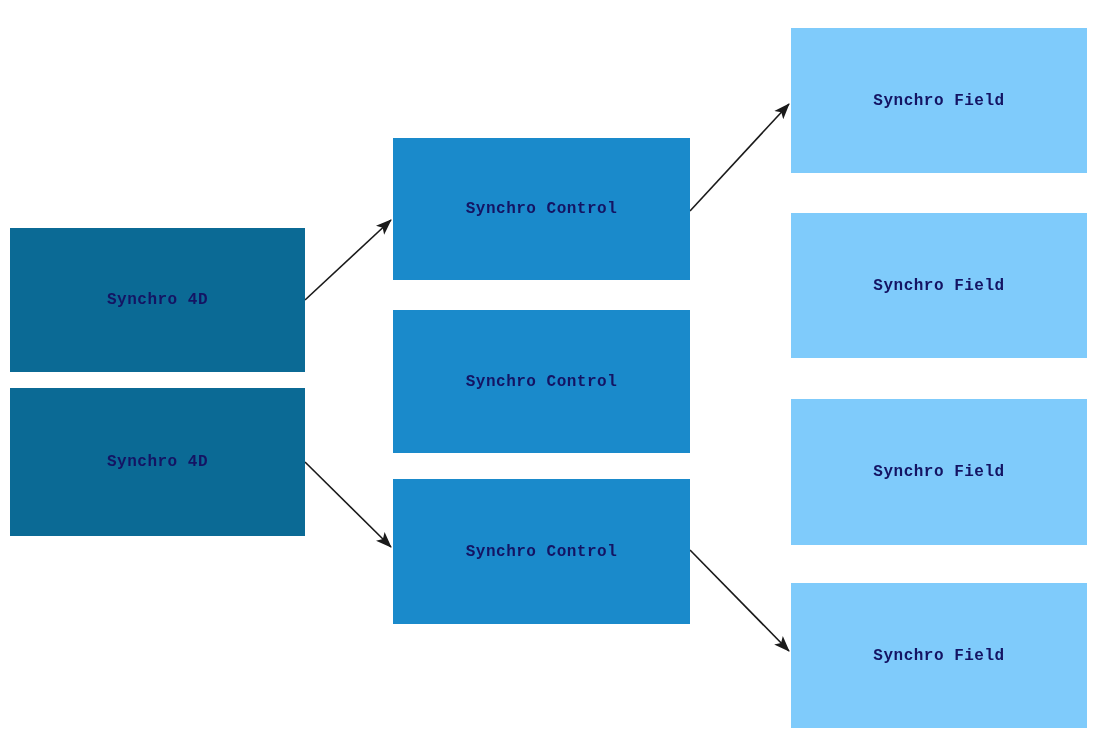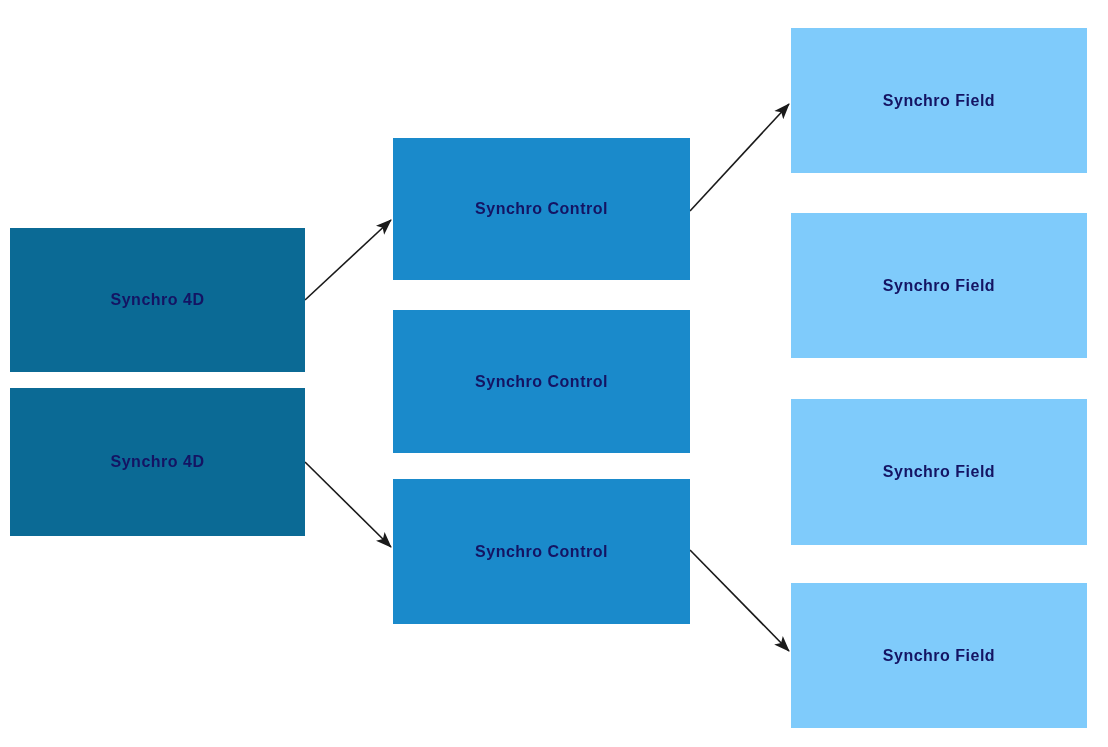--- a/index.html
+++ b/index.html
@@ -17,21 +17,21 @@
   }
   .node {
     position: absolute;
     display: flex;
     align-items: center;
     justify-content: center;
     box-sizing: border-box;
     text-align: center;
   }
   .node-label {
-    font-family: Liberation Sans, sans-serif;
+    font-family: Liberation Mono, monospace;
     font-weight: bold;
     font-size: 16px;
     letter-spacing: 0.5px;
     line-height: 1;
     white-space: nowrap;
     color: #141463;
   }
   .edges {
     position: absolute;
     left: 0;

